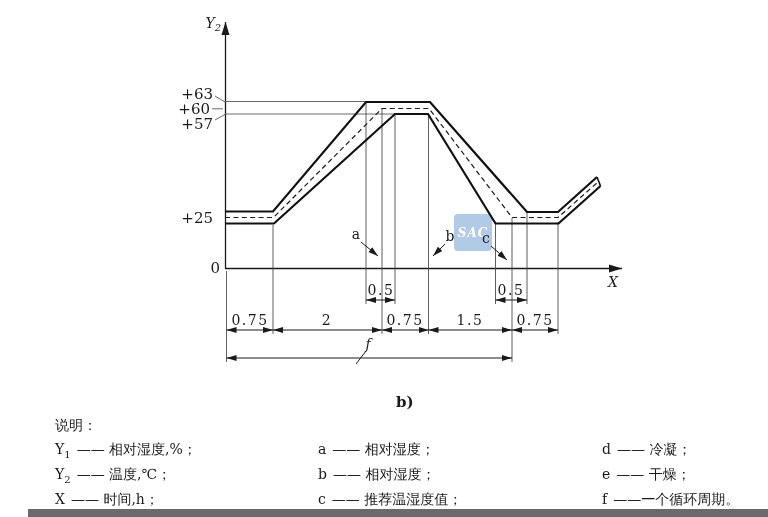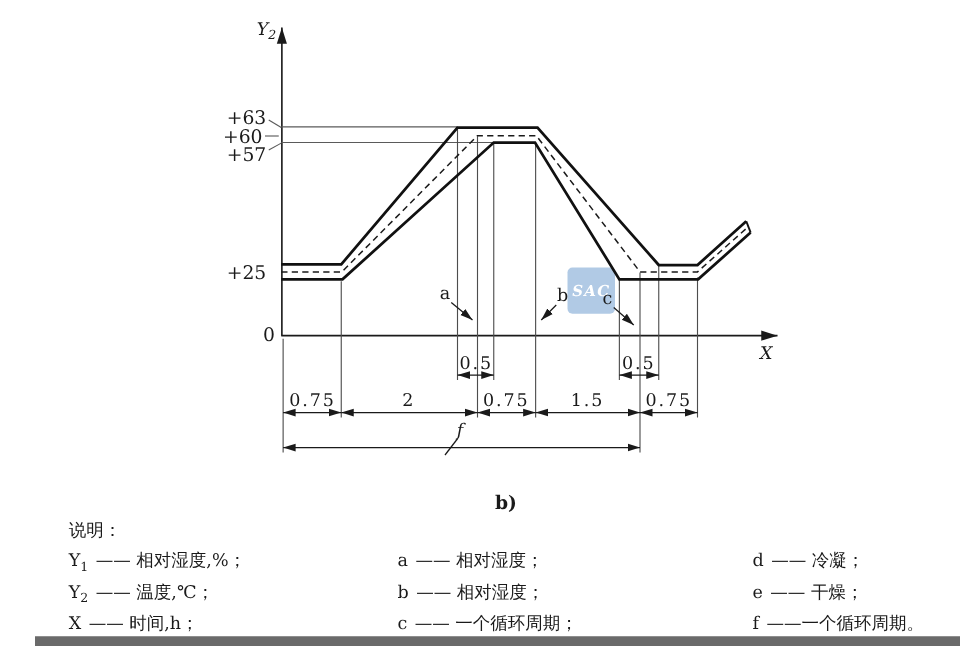--- a/index.html
+++ b/index.html
@@ -122,21 +122,21 @@
 
 <div class="legend">
   <div class="legend-title">说明：</div>
 
   <div class="lrow c1 r1"><span class="lsym"><span>Y</span><sub>1</sub></span><span class="ltext">—— 相对湿度,%；</span></div>
   <div class="lrow c1 r2"><span class="lsym"><span>Y</span><sub>2</sub></span><span class="ltext">—— 温度,℃；</span></div>
   <div class="lrow c1 r3"><span class="lsym"><span>X</span><sub></sub></span><span class="ltext">—— 时间,h；</span></div>
 
   <div class="lrow c2 r1"><span class="lsym upright"><span>a</span></span><span class="ltext">—— 相对湿度；</span></div>
   <div class="lrow c2 r2"><span class="lsym upright"><span>b</span></span><span class="ltext">—— 相对湿度；</span></div>
-  <div class="lrow c2 r3"><span class="lsym upright"><span>c</span></span><span class="ltext">—— 一个循环周期；</span></div>
+  <div class="lrow c2 r3"><span class="lsym upright"><span>c</span></span><span class="ltext">—— 推荐温湿度值；</span></div>
 
   <div class="lrow c3 r1"><span class="lsym upright"><span>d</span></span><span class="ltext">—— 冷凝；</span></div>
   <div class="lrow c3 r2"><span class="lsym upright"><span>e</span></span><span class="ltext">—— 干燥；</span></div>
   <div class="lrow c3 r3"><span class="lsym upright"><span>f</span></span><span class="ltext">——一个循环周期。</span></div>
 </div>
 
 <div class="page-edge"></div>
 
 
 

